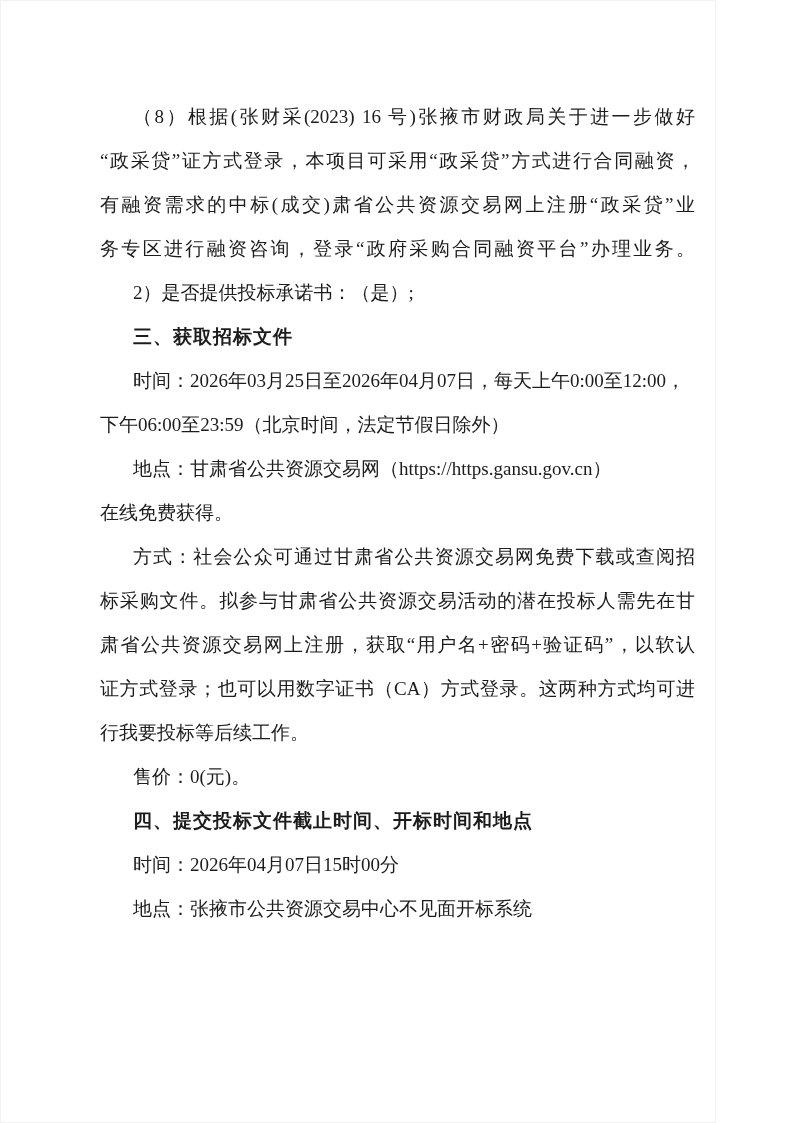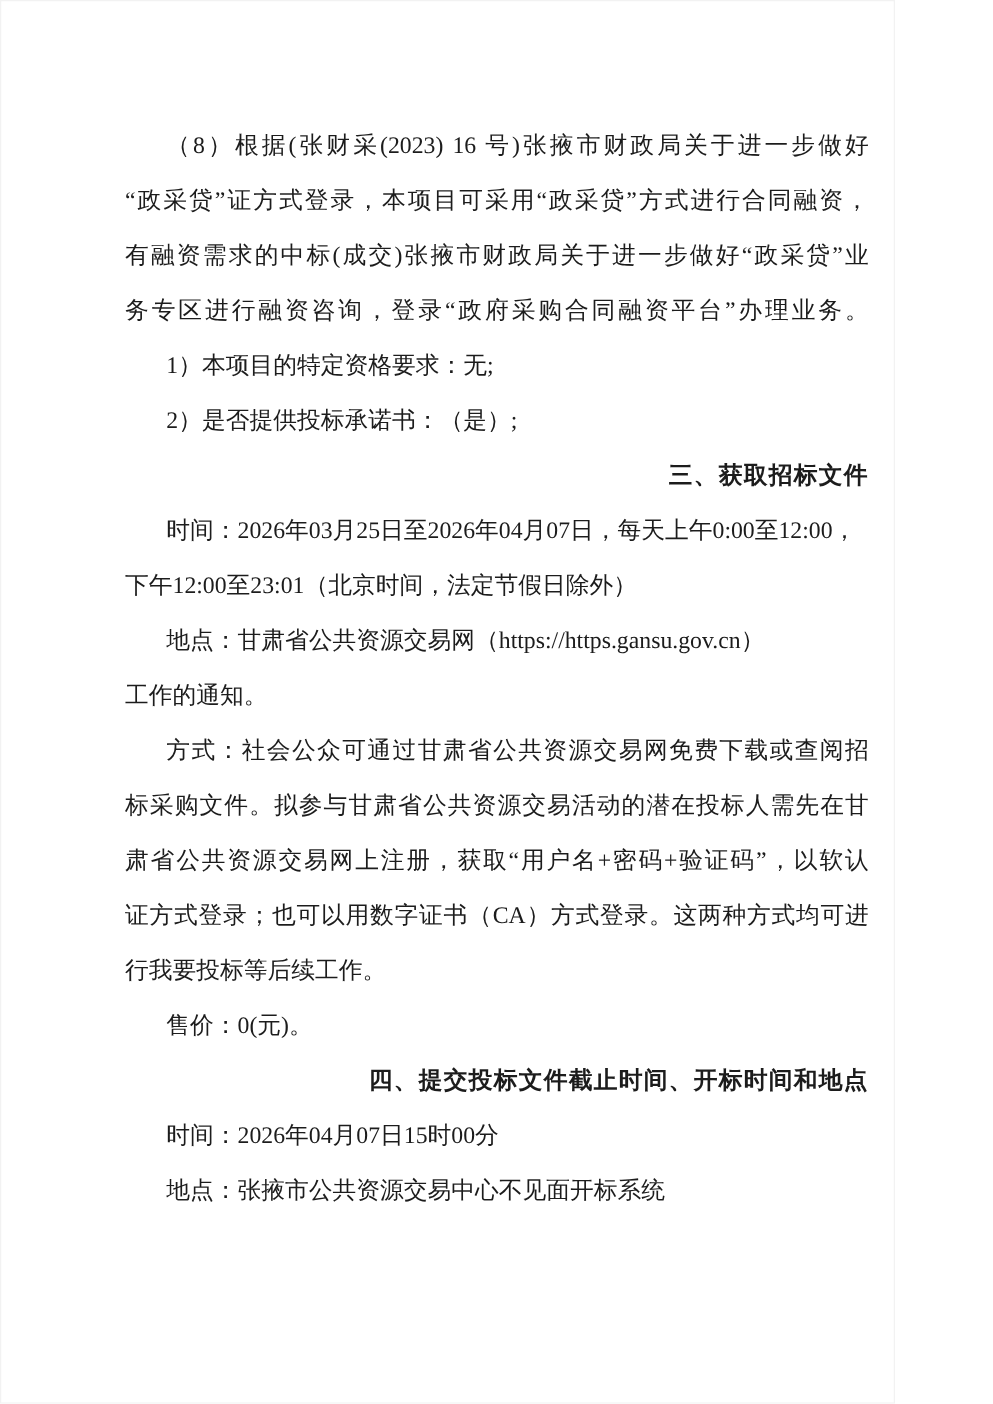--- a/index.html
+++ b/index.html
@@ -36,44 +36,42 @@
   }
   .fill {
     text-align: justify;
     text-align-last: justify;
     text-justify: inter-character;
   }
   .bold {
     font-weight: 700;
     font-family: "Liberation Sans", "DejaVu Sans", sans-serif;
     letter-spacing: 1px;
-    text-align: right;
   }
 </style>
 </head>
 <body>
 
 <div class="page">
   <div class="doc-body">
 
     <div class="line indent fill">（8）根据(张财采(2023) 16 号)张掖市财政局关于进一步做好</div>
     <div class="line fill">“政采贷”证方式登录，本项目可采用“政采贷”方式进行合同融资，</div>
-    <div class="line fill">有融资需求的中标(成交)张掖市财政局关于进一步做好“政采贷”业</div>
+    <div class="line fill">有融资需求的中标(成交)肃省公共资源交易网上注册“政采贷”业</div>
     <div class="line fill">务专区进行融资咨询，登录“政府采购合同融资平台”办理业务。</div>
 
-    <div class="line indent">1）本项目的特定资格要求：无;</div>
     <div class="line indent">2）是否提供投标承诺书：（是）;</div>
 
     <div class="line indent bold">三、获取招标文件</div>
 
     <div class="line indent">时间：2026年03月25日至2026年04月07日，每天上午0:00至12:00，</div>
-    <div class="line">下午12:00至23:01（北京时间，法定节假日除外）</div>
+    <div class="line">下午06:00至23:59（北京时间，法定节假日除外）</div>
 
     <div class="line indent">地点：甘肃省公共资源交易网（https://https.gansu.gov.cn）</div>
-    <div class="line">工作的通知。</div>
+    <div class="line">在线免费获得。</div>
 
     <div class="line indent fill">方式：社会公众可通过甘肃省公共资源交易网免费下载或查阅招</div>
     <div class="line fill">标采购文件。拟参与甘肃省公共资源交易活动的潜在投标人需先在甘</div>
     <div class="line fill">肃省公共资源交易网上注册，获取“用户名+密码+验证码”，以软认</div>
     <div class="line fill">证方式登录；也可以用数字证书（CA）方式登录。这两种方式均可进</div>
     <div class="line">行我要投标等后续工作。</div>
 
     <div class="line indent">售价：0(元)。</div>
 
     <div class="line indent bold">四、提交投标文件截止时间、开标时间和地点</div>

